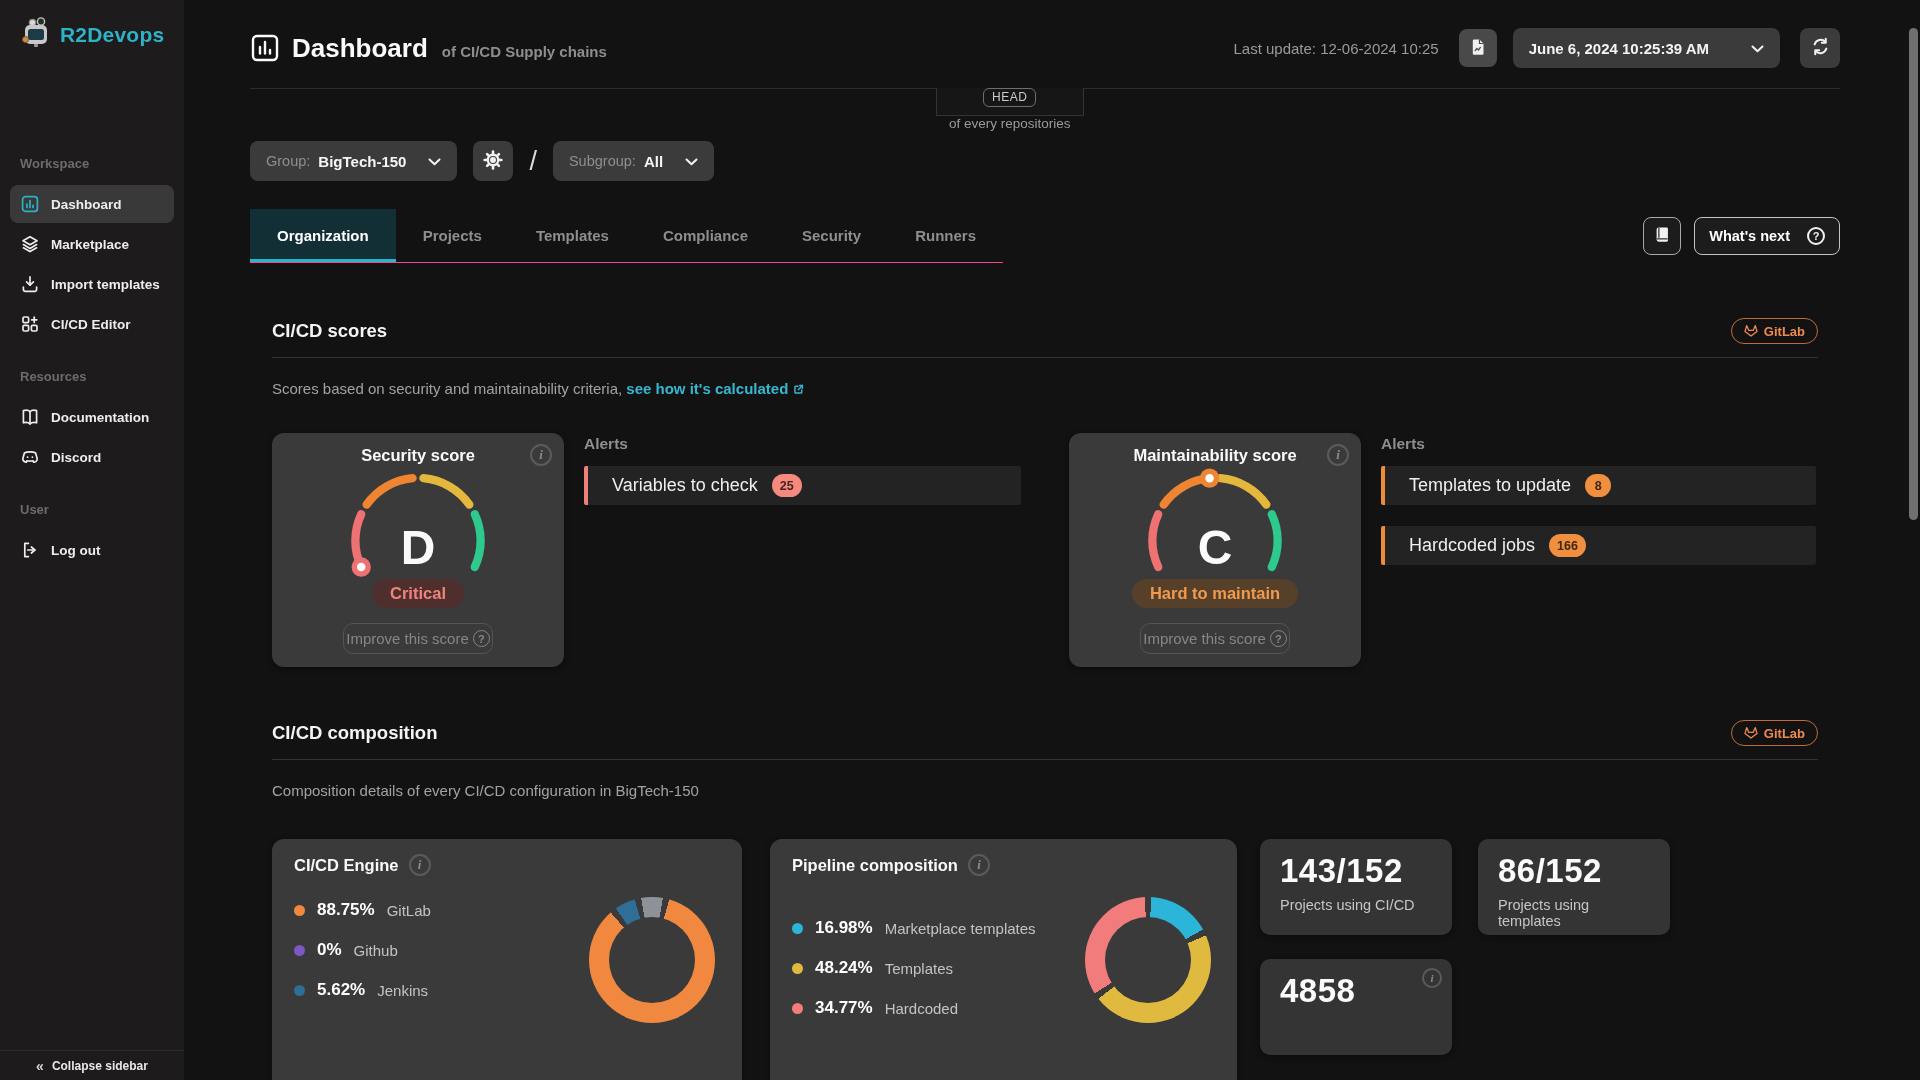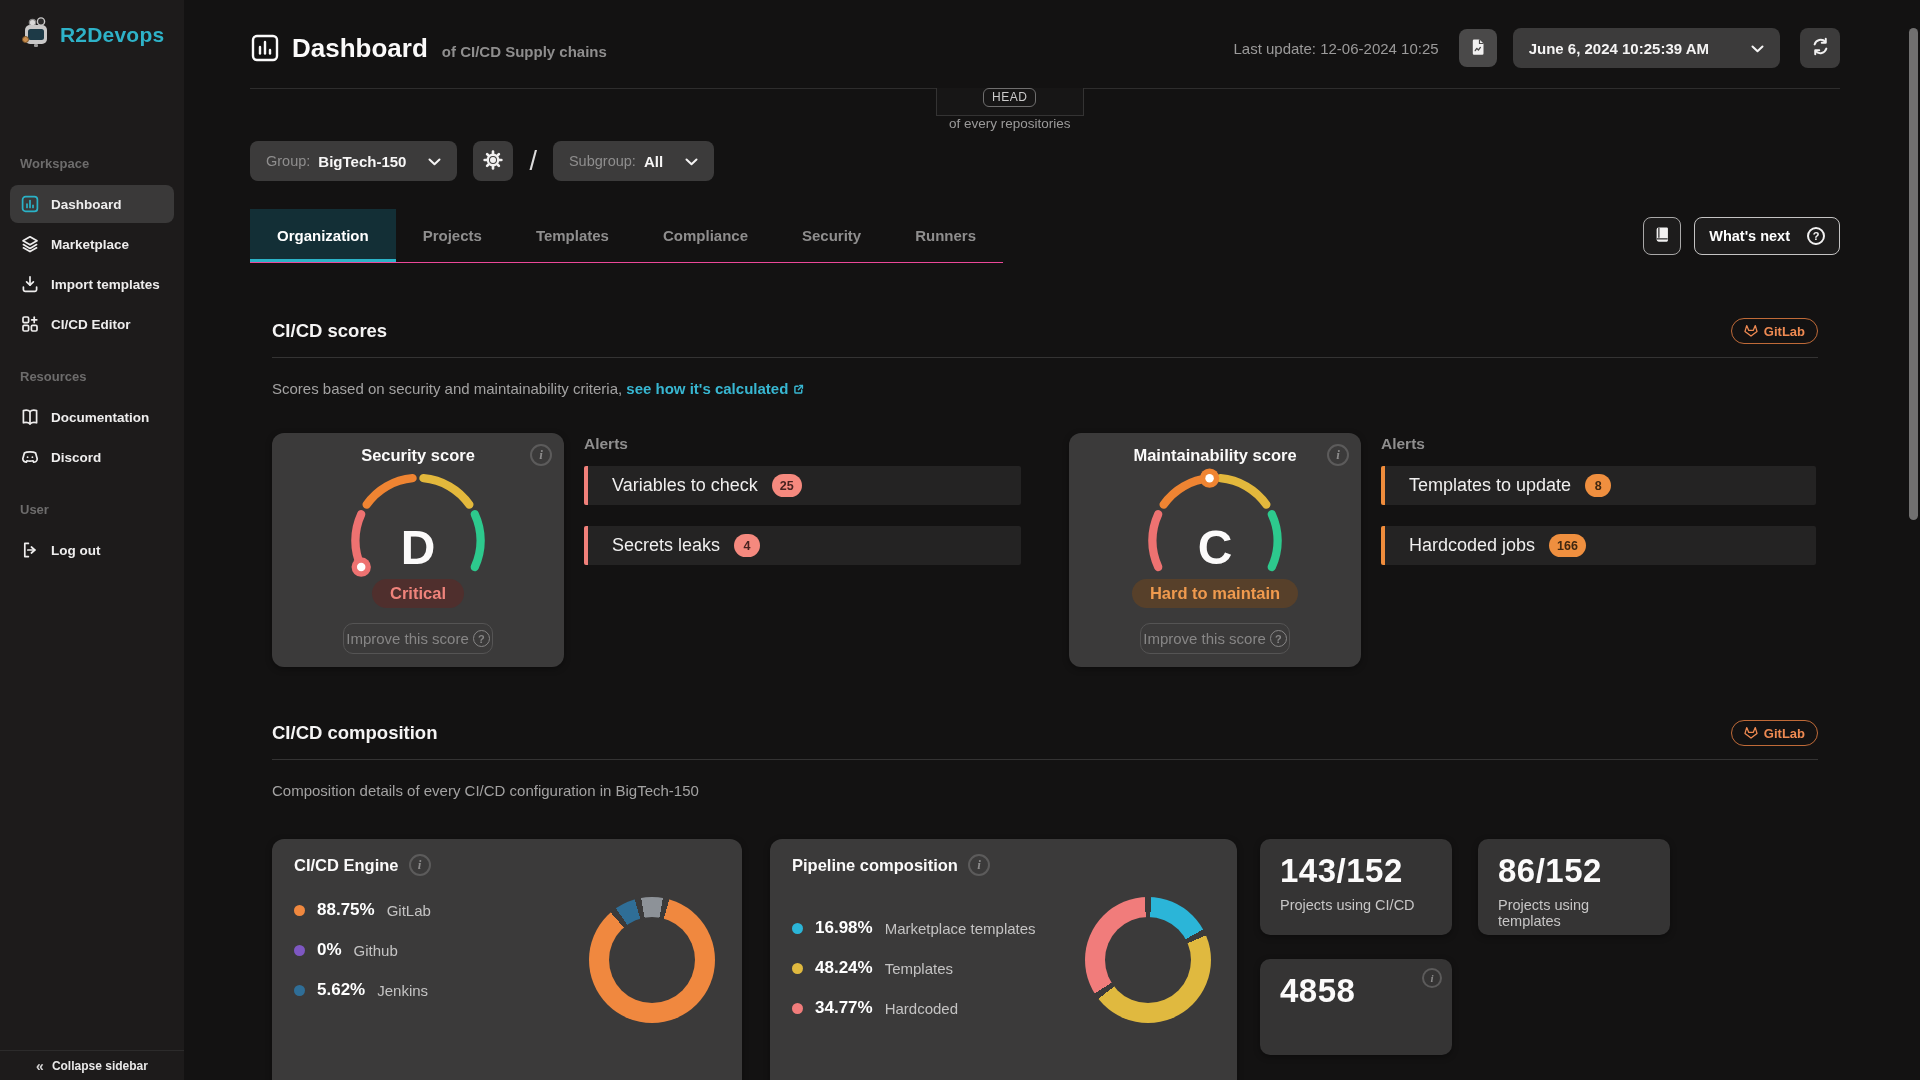--- a/index.html
+++ b/index.html
@@ -490,24 +490,20 @@
             <span>Improve this score</span>
             <span class="q-circle">?</span>
           </button>
         </div>
 
         <div class="alerts-col">
           <div class="alerts-title">Alerts</div>
           <div class="alert-row red">
             <span class="alert-label">Variables to check</span>
             <span class="count-badge red">25</span>
-          </div>
-          <div class="alert-row red">
-            <span class="alert-label">Secrets leaks</span>
-            <span class="count-badge red">4</span>
           </div>
         </div>
 
         <div class="score-card second">
           <div class="score-card-title">Maintainability score</div>
           <span class="info-icon">i</span>
           <svg class="gauge-svg" width="206" height="130" viewBox="0 0 200 128">
             <g fill="none" stroke-width="9" stroke-linecap="round">
               <path d="M38.4 110.7 A68 68 0 0 1 38.4 53.3" stroke="#ee7271"></path>
               <path d="M44.3 43.0 A68 68 0 0 1 94.1 14.3" stroke="#ef8432"></path>

